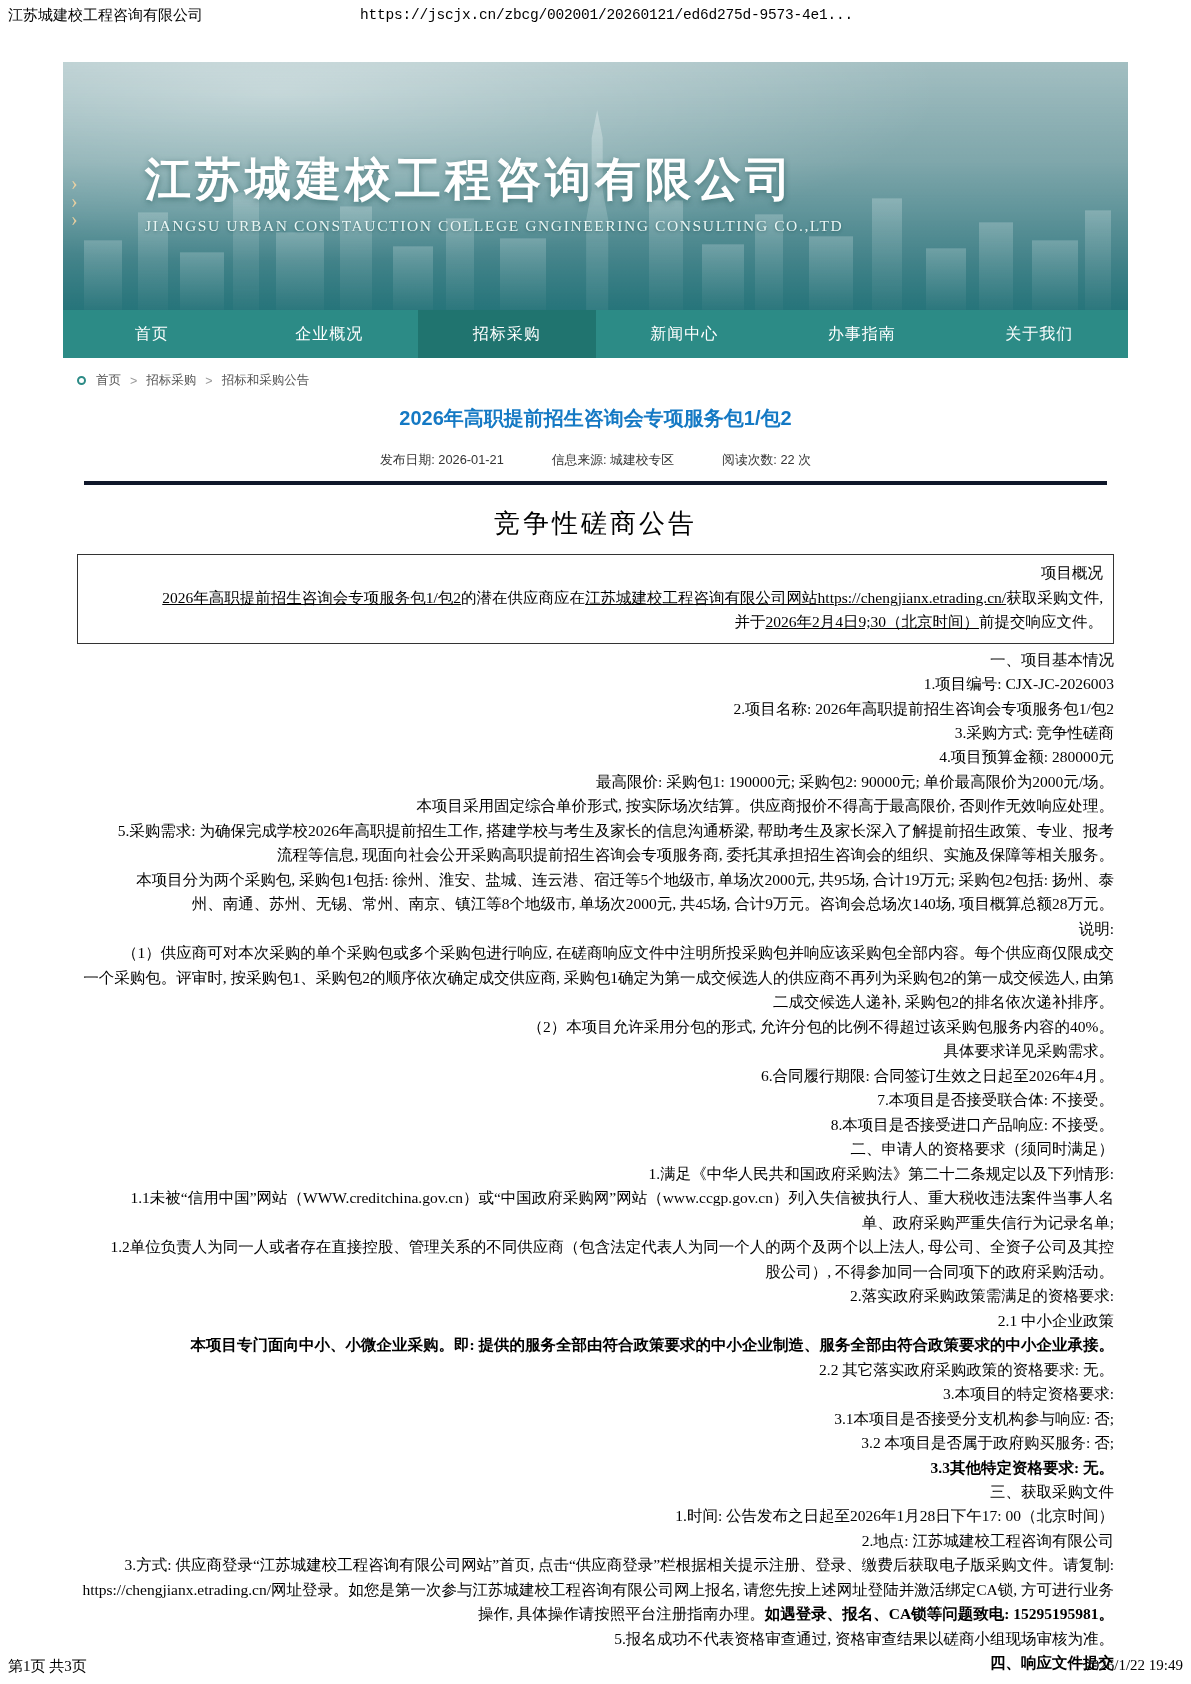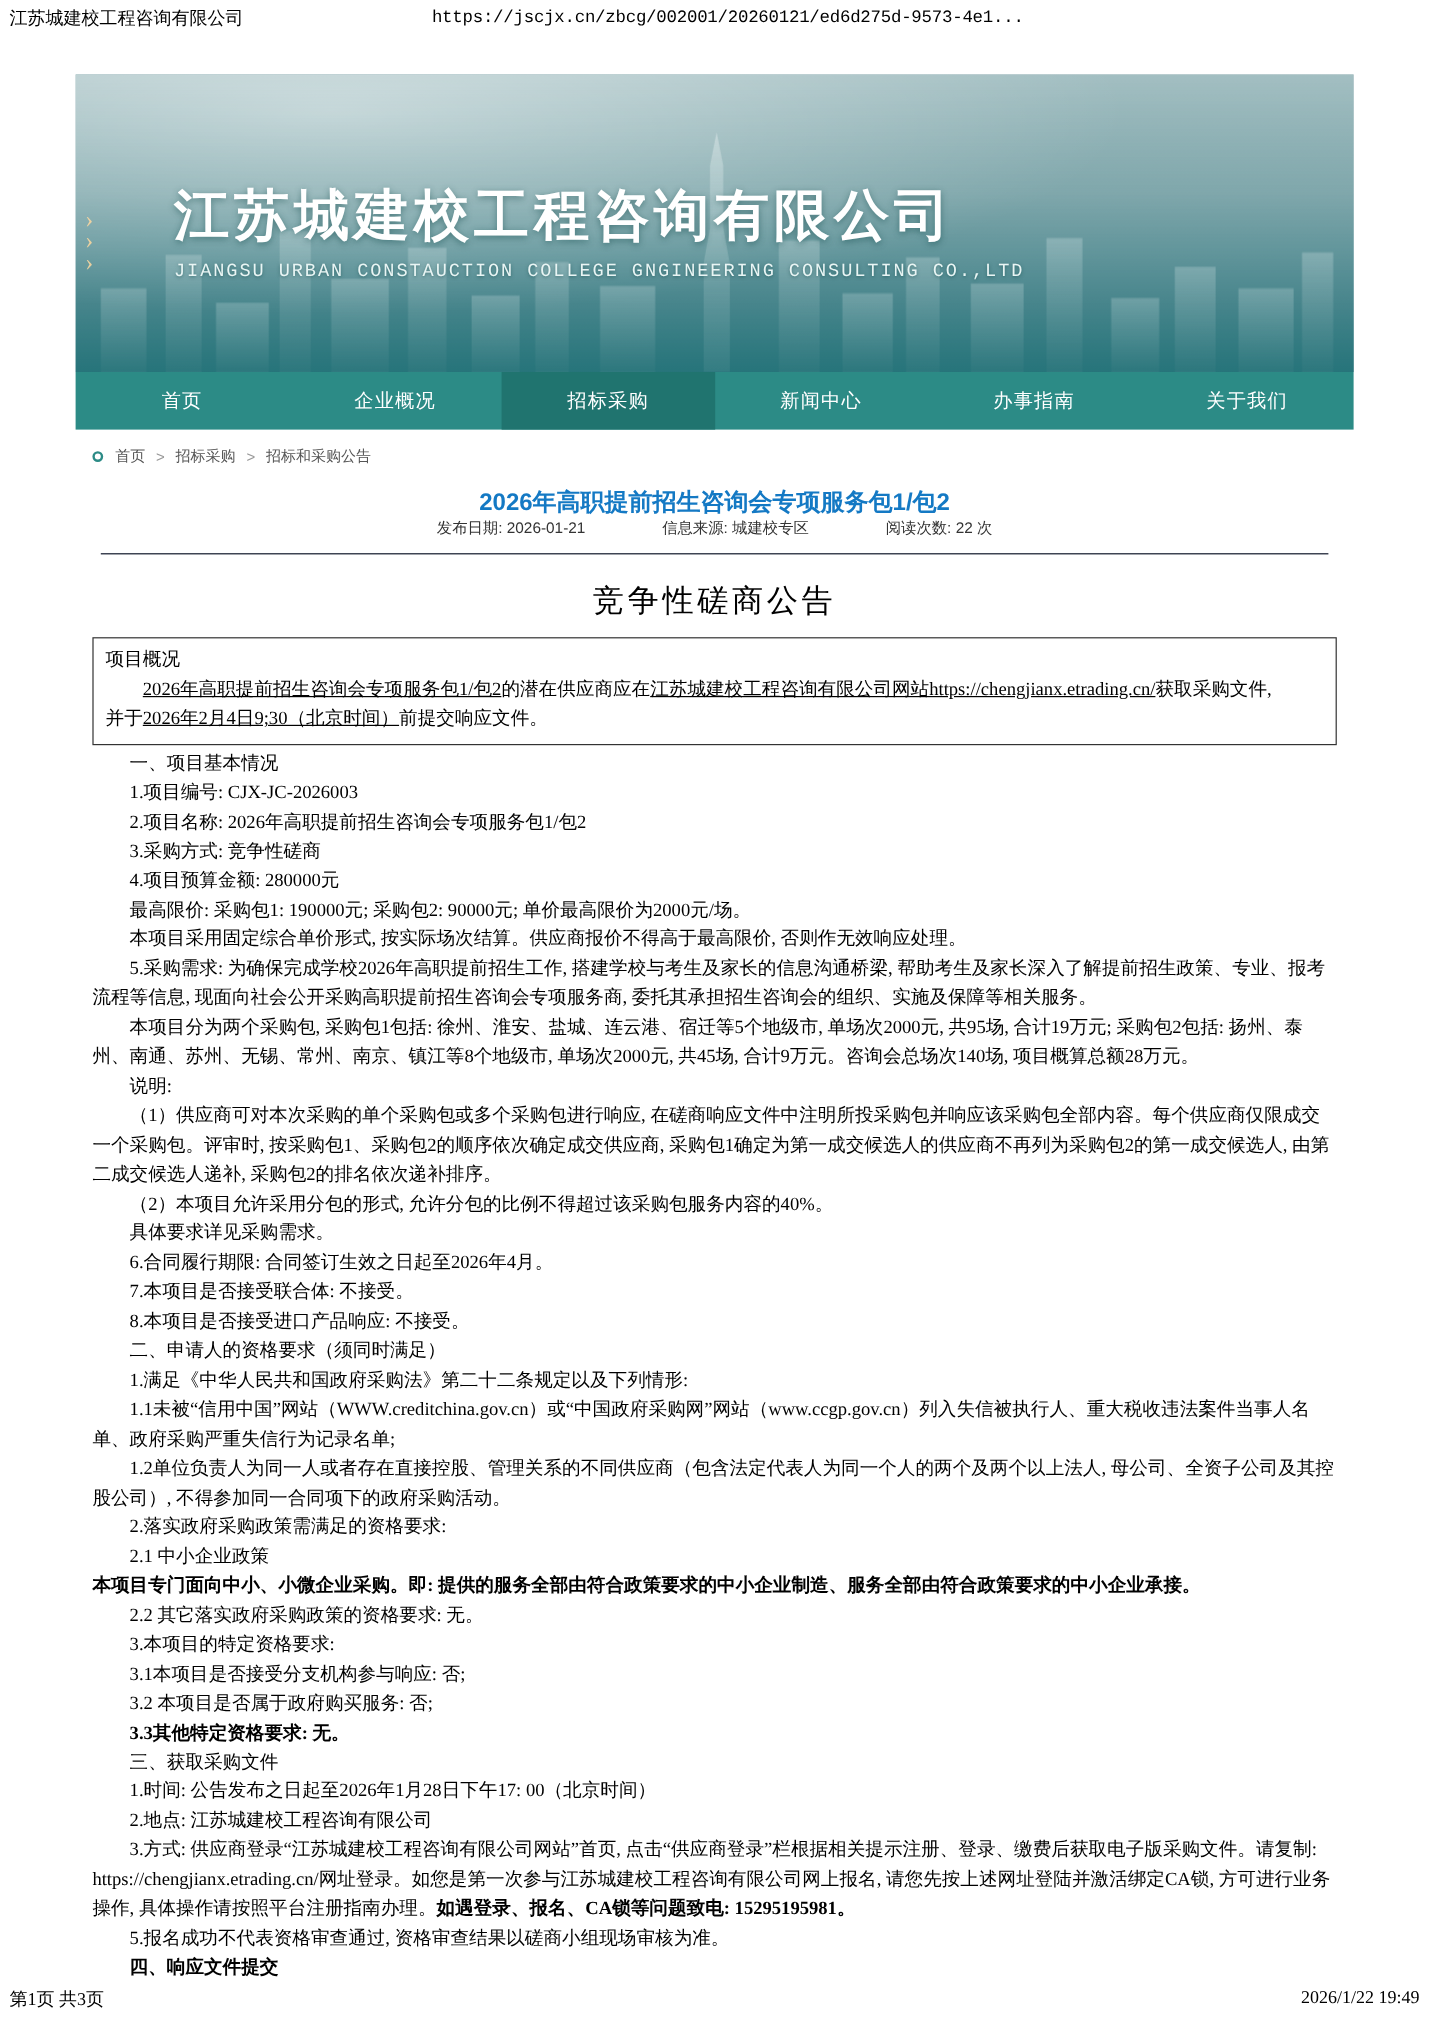--- a/index.html
+++ b/index.html
@@ -100,21 +100,21 @@
   .banner-title {
     font-family: "Liberation Sans", sans-serif;
     font-weight: bold;
     font-size: 46px;
     color: #ffffff;
     letter-spacing: 4px;
     text-shadow: 0 2px 6px rgba(0,60,60,0.45);
     line-height: 1.1;
   }
   .banner-sub {
-    font-family: Liberation Mono, monospace;
+    font-family: Liberation Serif, serif;
     font-size: 15.5px;
     color: #e9f5f4;
     letter-spacing: 1.6px;
     margin-top: 12px;
     text-shadow: 0 1px 3px rgba(0,60,60,0.5);
   }
   .banner-arrows {
     position: absolute;
     left: 8px;
     top: 112px;
@@ -169,27 +169,27 @@
     text-align: center;
     color: #1479c4;
     font-family: "Liberation Sans", sans-serif;
     font-weight: bold;
     font-size: 20px;
     margin-top: 6px;
   }
   .meta {
     display: flex;
     justify-content: center;
-    gap: 64px;
+    gap: 48px;
     font-family: "Liberation Sans", sans-serif;
     font-size: 12.8px;
     color: #333;
-    margin-top: 0;
+    margin-top: 20px;
     padding-bottom: 12px;
-    border-bottom: 1px solid #0f172a;
+    border-bottom: 4px solid #0f172a;
     width: 96%;
     margin-left: auto;
     margin-right: auto;
   }
   .meta .count { color: #333; }
 
   
   .article {
     padding: 0 14px;
     font-size: 15.5px;
@@ -205,21 +205,21 @@
   .box {
     border: 1px solid #333;
     padding: 6px 10px 8px;
     margin: 0 0 4px 0;
   }
   .box .box-head { text-indent: 2em; }
   .box p { margin: 0; }
   .u { text-decoration: underline; }
   .ind { text-indent: 2em; }
   .b { font-weight: bold; }
-  .article p { margin: 0; }
+  .article p { margin: 0; text-align: right; }
 </style>
 </head>
 <body>
 
 <div class="print-head">
   <div class="ph-left">江苏城建校工程咨询有限公司</div>
   <div class="ph-right">https://jscjx.cn/zbcg/002001/20260121/ed6d275d-9573-4e1...</div>
 </div>
 
 <div class="page">

